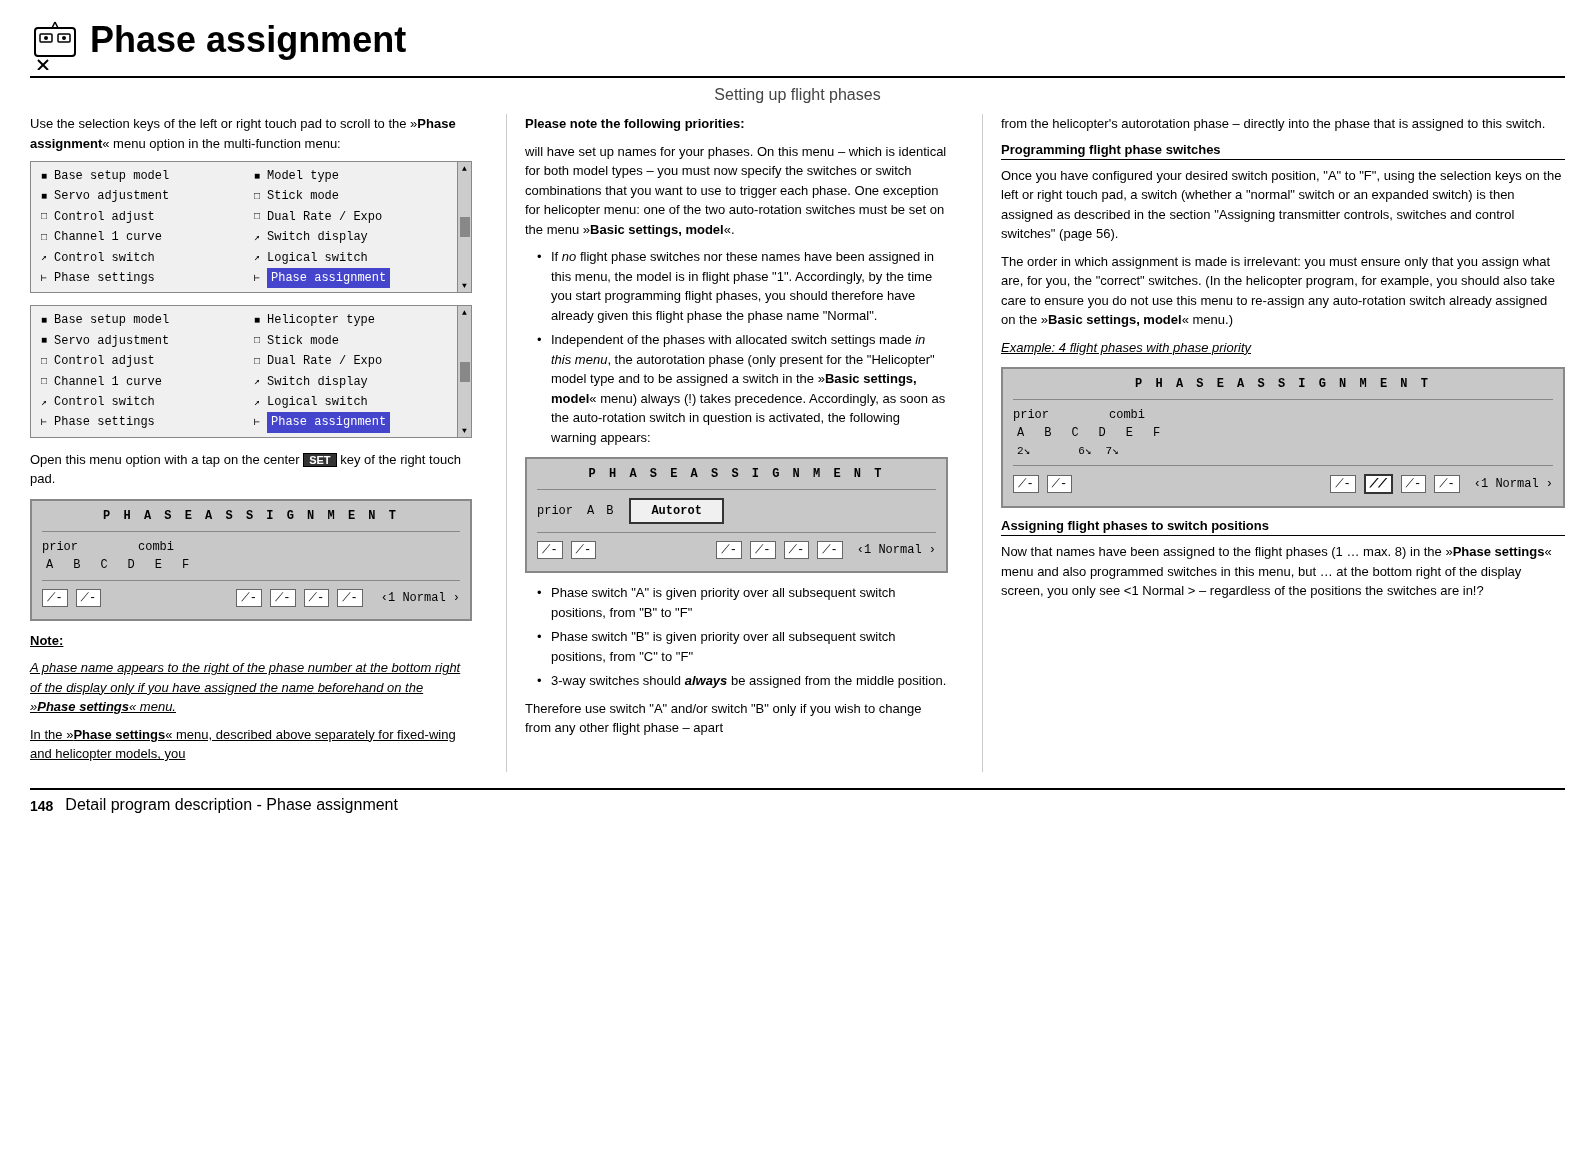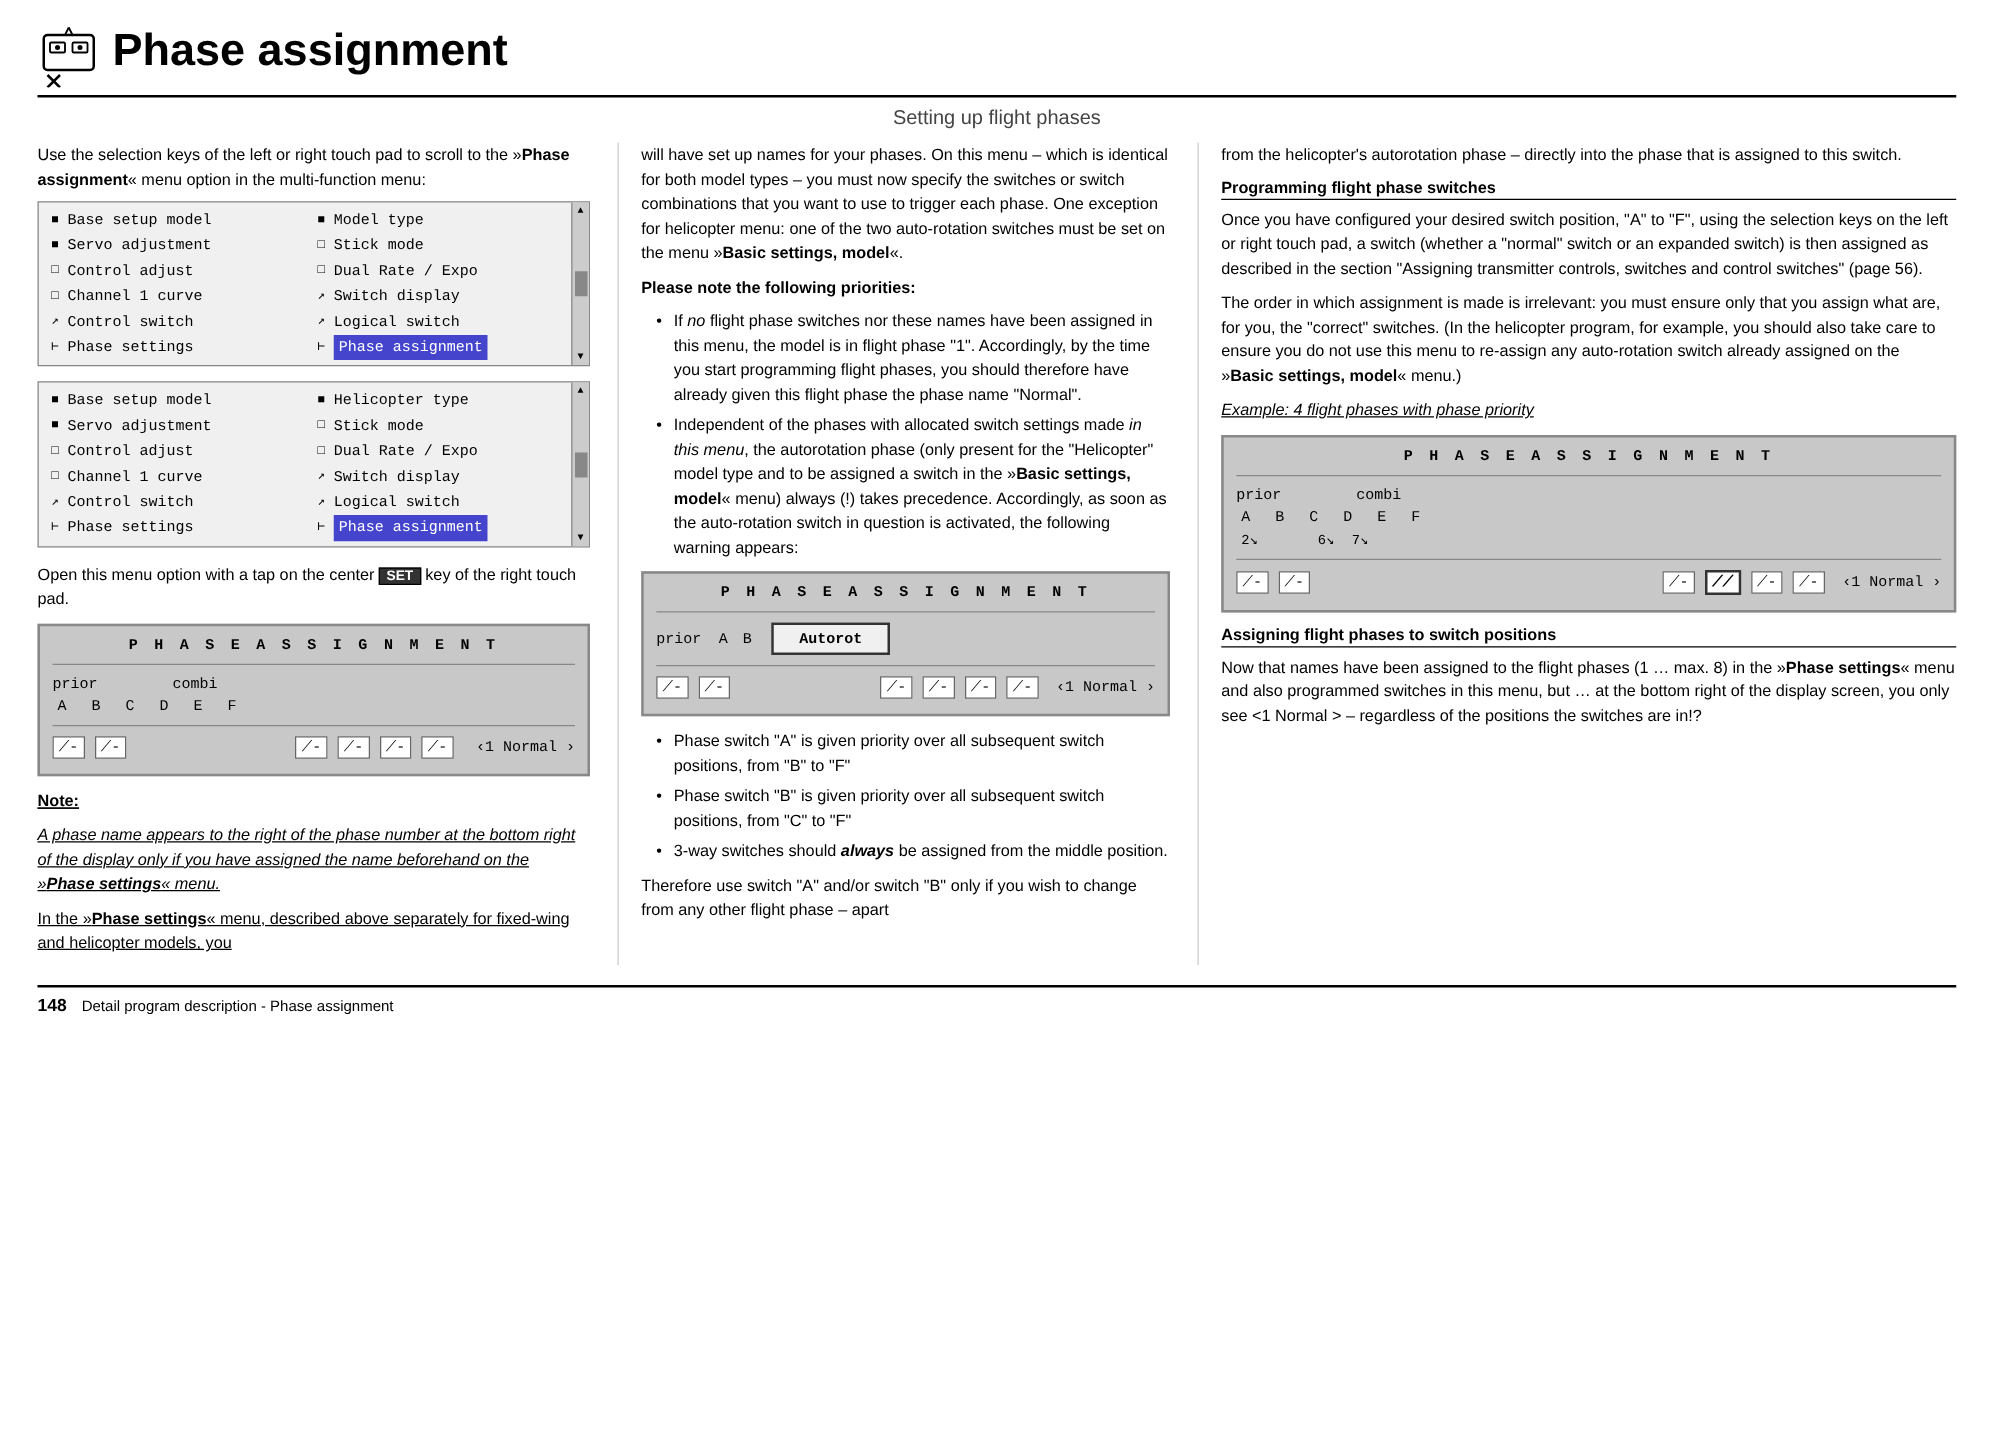--- a/index.html
+++ b/index.html
@@ -36,21 +36,21 @@
     }
     .subtitle {
       font-size: 16px;
       color: #444;
       margin-bottom: 10px;
       text-align: center;
     }
     
     .columns {
       display: flex;
-      gap: 4px;
+      gap: 16px;
       justify-content: center;
     }
     .col-left {
       width: 460px;
       flex-shrink: 0;
       padding-right: 18px;
     }
     .col-mid {
       width: 460px;
       flex-shrink: 0;
@@ -185,21 +185,21 @@
       margin-top: 16px;
       display: flex;
       align-items: flex-end;
     }
     .footer-page {
       font-weight: bold;
       font-size: 14px;
       margin-right: 12px;
     }
     .footer-text {
-      font-size: 12px;
+      font-size: 16px;
     }
 
     
     .phase-box-right {
       border: 2px solid #888;
       background: #c8c8c8;
       margin: 10px 0;
       padding: 8px 10px;
       font-family: 'Courier New', monospace;
       font-size: 12px;
@@ -350,23 +350,23 @@
       </div>
 
       <div class="note-section">
         <p><span class="note-underline bold">Note:</span></p>
         <p class="italic">A phase name appears to the right of the phase number at the bottom right of the display only if you have assigned the name beforehand on the »<span class="bold">Phase settings</span>« menu.</p>
         <p>In the »<span class="bold">Phase settings</span>« menu, described above separately for fixed-wing and helicopter models, you</p>
       </div>
     </div>
 
     <div class="col-mid">
+      <p><span class="bold">Please note the following priorities:</span></p>
+
       <p>will have set up names for your phases. On this menu – which is identical for both model types – you must now specify the switches or switch combinations that you want to use to trigger each phase. One exception for helicopter menu: one of the two auto-rotation switches must be set on the menu »<span class="bold">Basic settings, model</span>«.</p>
-
-      <p><span class="bold">Please note the following priorities:</span></p>
       <ul class="bullet-list">
         <li>If <span class="italic">no</span> flight phase switches nor these names have been assigned in this menu, the model is in flight phase "1". Accordingly, by the time you start programming flight phases, you should therefore have already given this flight phase the phase name "Normal".</li>
         <li>Independent of the phases with allocated switch settings made <span class="italic">in this menu</span>, the autorotation phase (only present for the "Helicopter" model type and to be assigned a switch in the »<span class="bold">Basic settings, model</span>« menu) always (!) takes precedence. Accordingly, as soon as the auto-rotation switch in question is activated, the following warning appears:</li>
       </ul>
 
       <div class="phase-box">
         <div class="phase-box-title">P H A S E A S S I G N M E N T</div>
         <hr class="divider-line">
         <div style="display:flex; align-items:center; margin-bottom:4px;">
           <span>prior</span>

